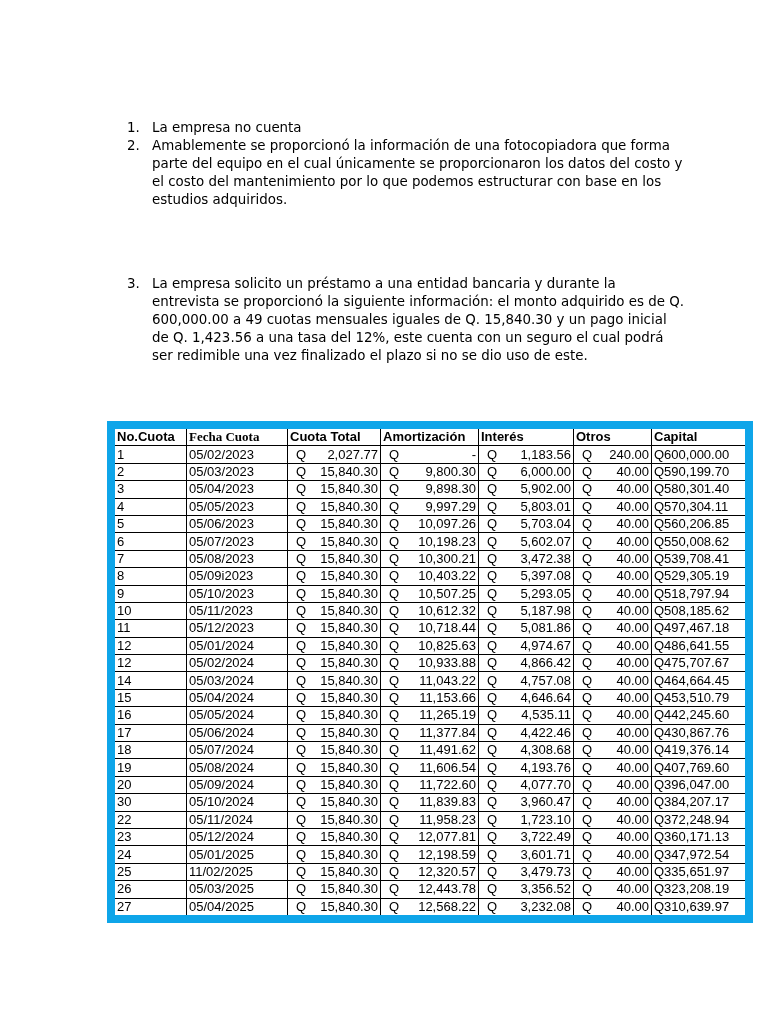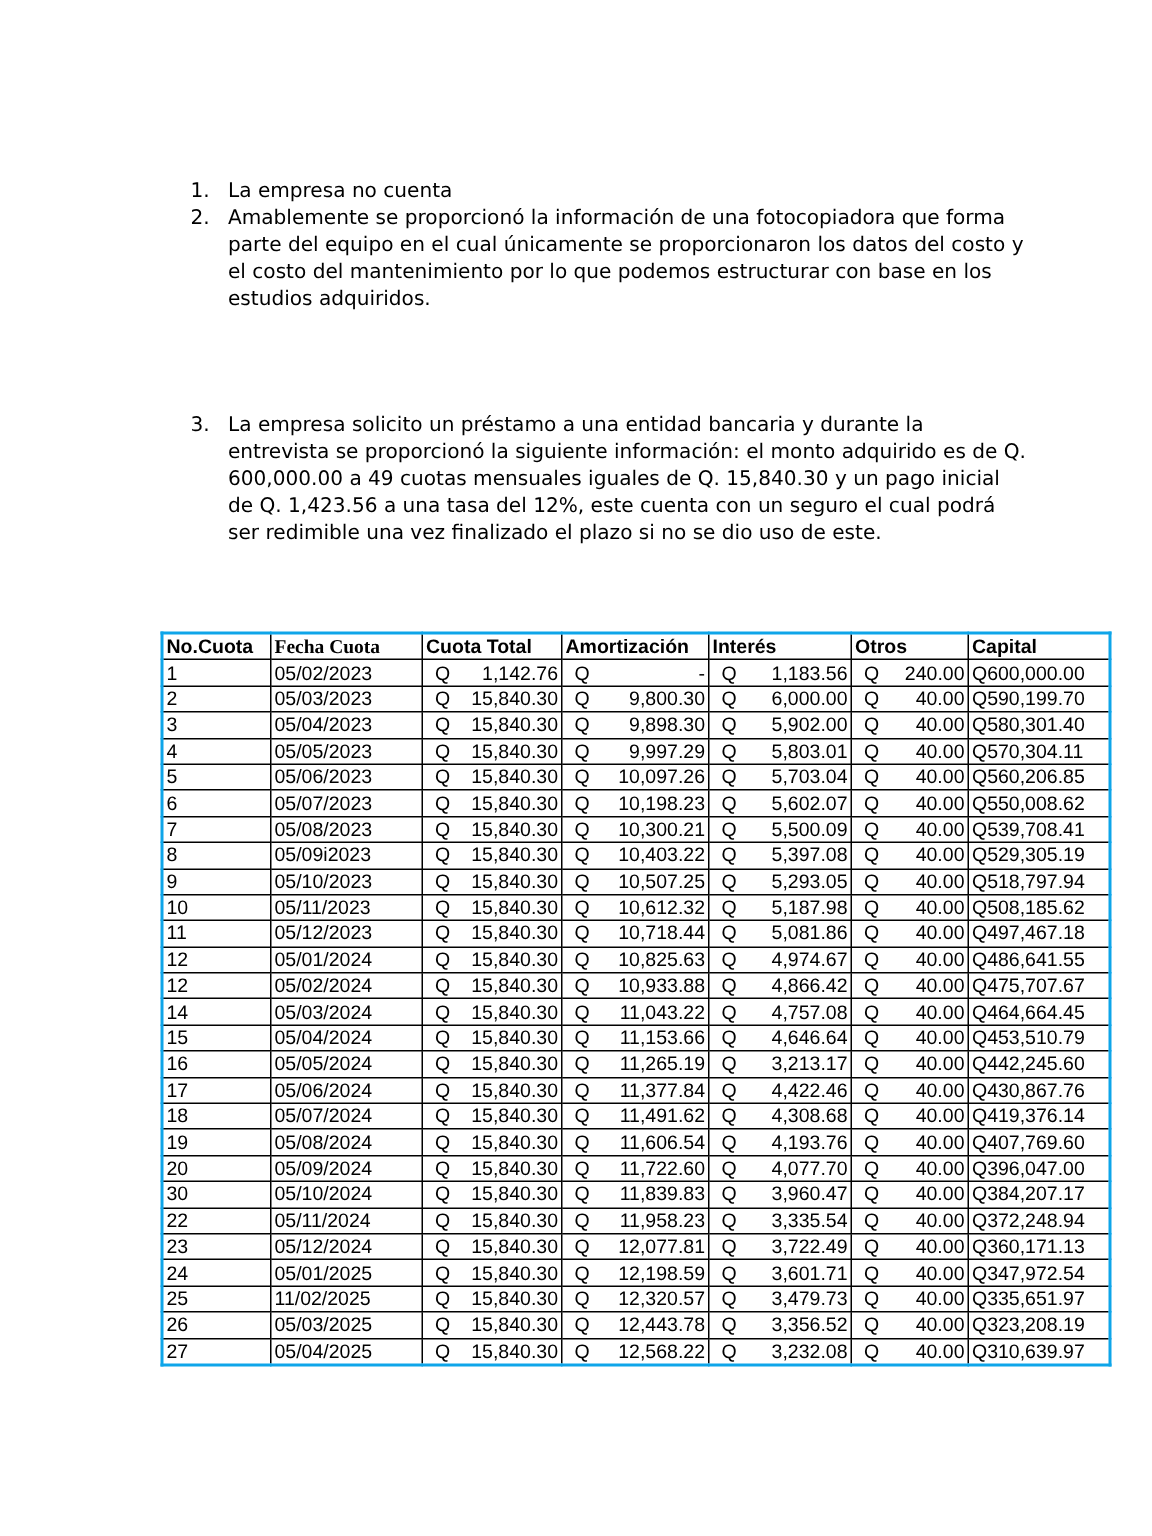--- a/index.html
+++ b/index.html
@@ -4,21 +4,21 @@
 <style>
   html, body { margin:0; padding:0; background:#ffffff; }
   body { width:768px; height:1024px; position:relative; overflow:hidden; font-family:"DejaVu Sans", sans-serif; color:#000; }
   .list { position:absolute; left:127px; width:560px; font-size:13.4px; line-height:18px; }
   .list .item { position:relative; padding-left:25px; }
   .list .num { position:absolute; left:0; top:0; }
   #list1 { top:119px; }
   #list2 { top:275px; }
   table.amort { position:absolute; left:107px; top:421px; border-collapse:collapse; font-family:"Liberation Sans", sans-serif; font-size:13px; }
   table.amort td, table.amort th { border:1px solid #000; padding:0 2px; height:16.4px; line-height:16px; white-space:nowrap; }
-  table.amort { border:2px solid #0ea5e9; }
+  table.amort { border:8px solid #0ea5e9; }
   table.amort th { font-weight:bold; text-align:left; vertical-align:top; font-size:13px; }
   table.amort th.bottom { vertical-align:bottom; }
   th.hdr { height:33px; }
   .c0 { width:67px; }
   .c1 { width:96px;font-family:Liberation Serif, serif; }
   .c2 { width:88px; }
   .c3 { width:93px; }
   .c4 { width:90px; }
   .c5 { width:73px; }
   .c6 { width:89px; }
@@ -60,21 +60,21 @@
       <th class="hdr c6">Capital</th>
     </tr>
   </thead>
   <tbody id="tbody">
       <tr>
         <td>1</td>
         <td class="date">05/02/2023</td>
         <td>
           <div class="money">
             <span class="cur">Q</span>
-            <span>1,142.76</span>
+            <span>2,027.77</span>
           </div>
         </td>
         <td>
           <div class="money">
             <span class="cur">Q</span>
             <span>-</span>
           </div>
         </td>
         <td>
           <div class="money">
@@ -246,21 +246,21 @@
         </td>
         <td>
           <div class="money">
             <span class="cur">Q</span>
             <span>10,300.21</span>
           </div>
         </td>
         <td>
           <div class="money">
             <span class="cur">Q</span>
-            <span>5,500.09</span>
+            <span>3,472.38</span>
           </div>
         </td>
         <td>
           <div class="money">
             <span class="cur">Q</span>
             <span>40.00</span>
           </div>
         </td>
         <td class="cap">Q539,708.41</td>
       </tr>
@@ -507,21 +507,21 @@
         </td>
         <td>
           <div class="money">
             <span class="cur">Q</span>
             <span>11,265.19</span>
           </div>
         </td>
         <td>
           <div class="money">
             <span class="cur">Q</span>
-            <span>3,213.17</span>
+            <span>4,535.11</span>
           </div>
         </td>
         <td>
           <div class="money">
             <span class="cur">Q</span>
             <span>40.00</span>
           </div>
         </td>
         <td class="cap">Q442,245.60</td>
       </tr>
@@ -681,21 +681,21 @@
         </td>
         <td>
           <div class="money">
             <span class="cur">Q</span>
             <span>11,958.23</span>
           </div>
         </td>
         <td>
           <div class="money">
             <span class="cur">Q</span>
-            <span>3,335.54</span>
+            <span>1,723.10</span>
           </div>
         </td>
         <td>
           <div class="money">
             <span class="cur">Q</span>
             <span>40.00</span>
           </div>
         </td>
         <td class="cap">Q372,248.94</td>
       </tr>

